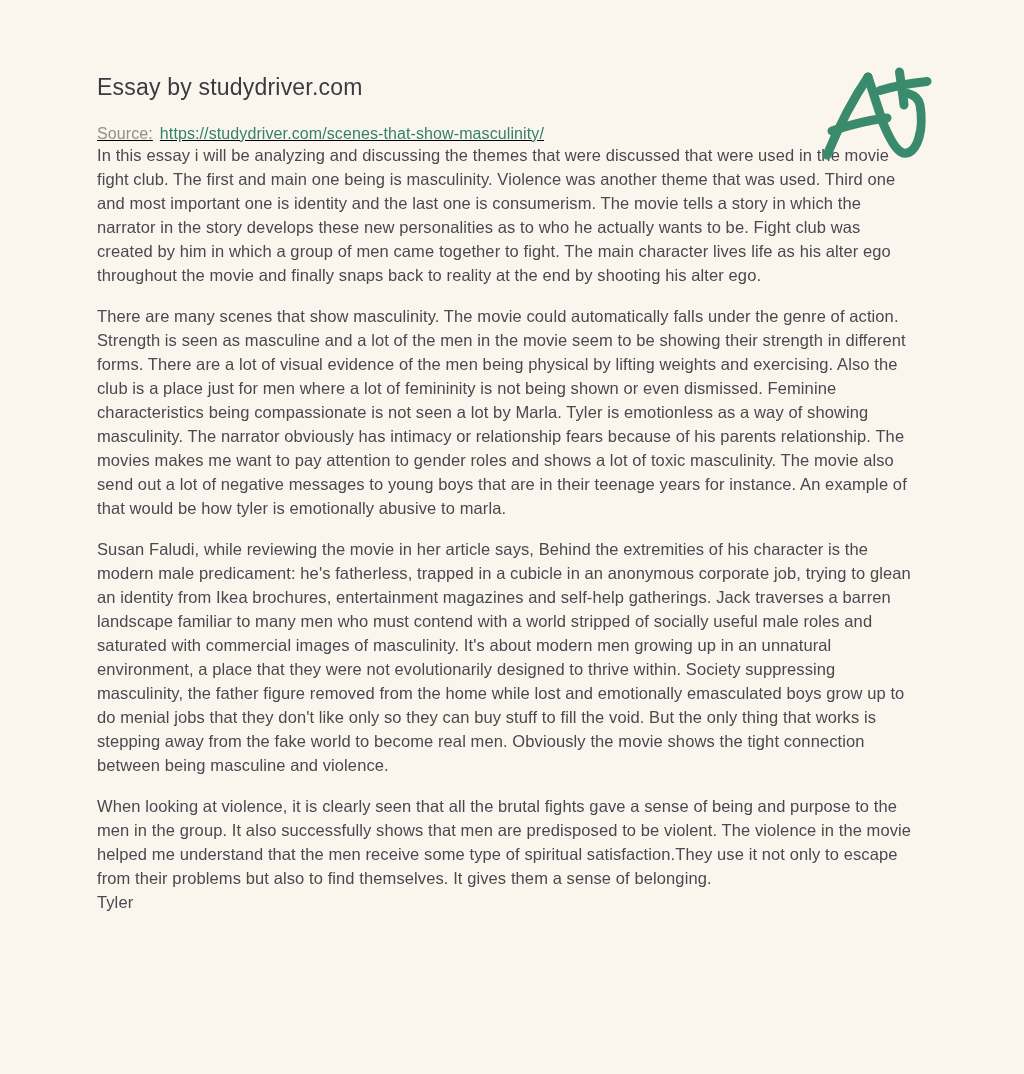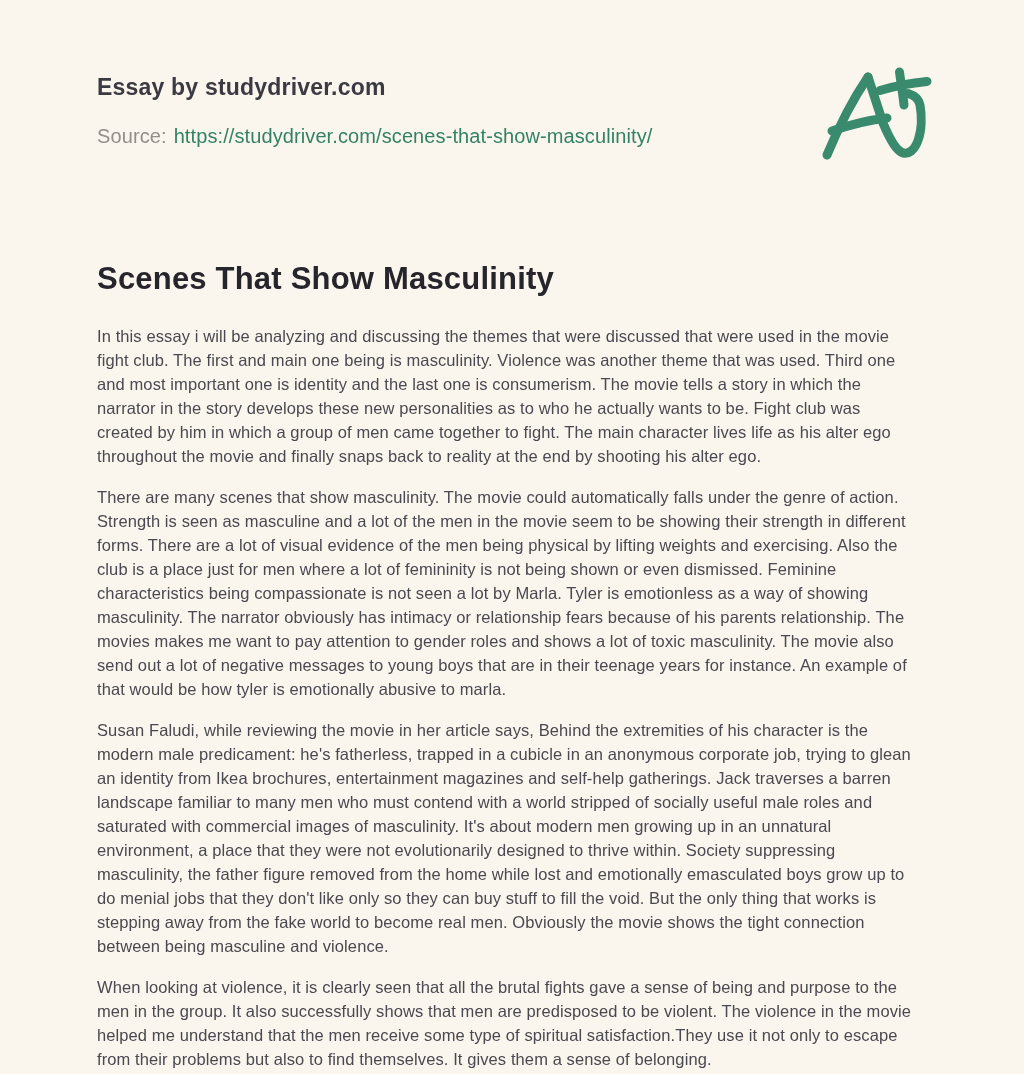--- a/index.html
+++ b/index.html
@@ -13,28 +13,29 @@
     width: 1024px;
     height: 1074px;
     background: #fbf6ed;
     overflow: hidden;
   }
   .content {
     padding: 74px 95px 0 97px;
   }
   .byline {
     font-size: 23px;
-    font-weight: 700;
+    font-weight: 400;
     color: #3b3941;
     letter-spacing: 0.2px;
   }
   .source-row {
     margin-top: 24px;
-    font-size: 20px;
+    font-size: 16px;
     letter-spacing: 0.1px;
+    text-decoration: underline;
   }
   .source-label {
     color: #928f89;
     margin-right: 7px;
   }
   .source-link {
     color: #338268;
     text-decoration: none;
     cursor: pointer;
   }
@@ -69,21 +70,20 @@
   <div class="content">
 
     <header>
       <div class="byline">Essay by studydriver.com</div>
       <div class="source-row">
         <span class="source-label">Source:</span><a class="source-link">https://studydriver.com/scenes-that-show-masculinity/</a>
       </div>
     </header>
 
     <main class="essay">
-      <h1 class="essay-title">Scenes That Show Masculinity</h1>
 
       <p>In this essay i will be analyzing and discussing the themes that were discussed that were used in the movie fight club. The first and main one being is masculinity. Violence was another theme that was used. Third one and most important one is identity and the last one is consumerism. The movie tells a story in which the narrator in the story develops these new personalities as to who he actually wants to be. Fight club was created by him in which a group of men came together to fight. The main character lives life as his alter ego throughout the movie and finally snaps back to reality at the end by shooting his alter ego.</p>
 
       <p>There are many scenes that show masculinity. The movie could automatically falls under the genre of action. Strength is seen as masculine and a lot of the men in the movie seem to be showing their strength in different forms. There are a lot of visual evidence of the men being physical by lifting weights and exercising. Also the club is a place just for men where a lot of femininity is not being shown or even dismissed. Feminine characteristics being compassionate is not seen a lot by Marla. Tyler is emotionless as a way of showing masculinity. The narrator obviously has intimacy or relationship fears because of his parents relationship. The movies makes me want to pay attention to gender roles and shows a lot of toxic masculinity. The movie also send out a lot of negative messages to young boys that are in their teenage years for instance. An example of that would be how tyler is emotionally abusive to marla.</p>
 
       <p>Susan Faludi, while reviewing the movie in her article says, Behind the extremities of his character is the modern male predicament: he's fatherless, trapped in a cubicle in an anonymous corporate job, trying to glean an identity from Ikea brochures, entertainment magazines and self-help gatherings. Jack traverses a barren landscape familiar to many men who must contend with a world stripped of socially useful male roles and saturated with commercial images of masculinity. It's about modern men growing up in an unnatural environment, a place that they were not evolutionarily designed to thrive within. Society suppressing masculinity, the father figure removed from the home while lost and emotionally emasculated boys grow up to do menial jobs that they don't like only so they can buy stuff to fill the void. But the only thing that works is stepping away from the fake world to become real men. Obviously the movie shows the tight connection between being masculine and violence.</p>
 
       <p><span>When looking at violence, it is clearly seen that all the brutal fights gave a sense of being and purpose to the men in the group. It also successfully shows that men are predisposed to be violent. The violence in the movie helped me understand that the men receive some type of spiritual satisfaction.They use it not only to escape from their problems but also to find themselves. It gives them a sense of belonging.</span><br><span>Tyler</span></p>
     </main>
   </div>

